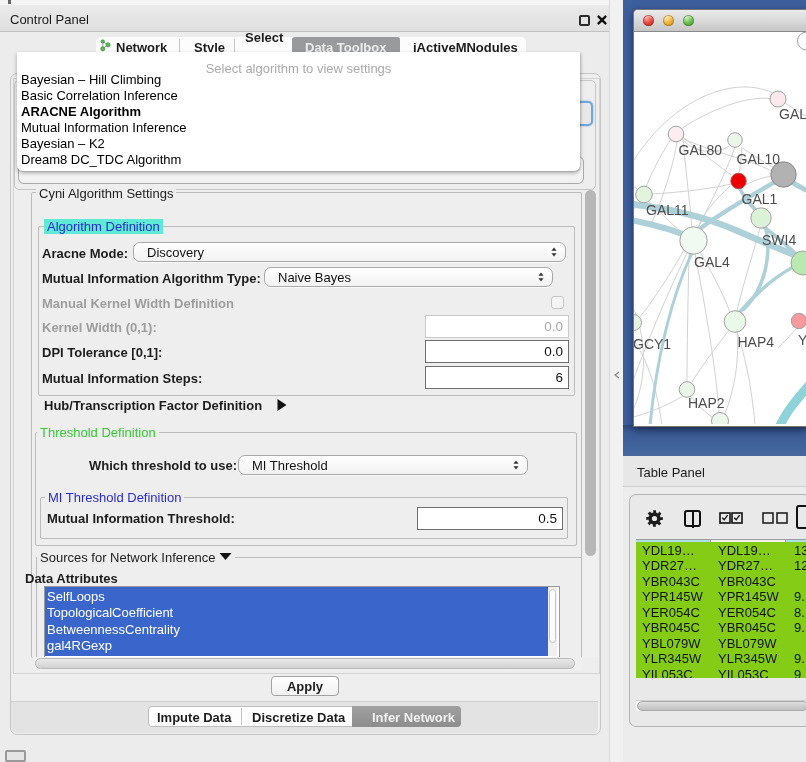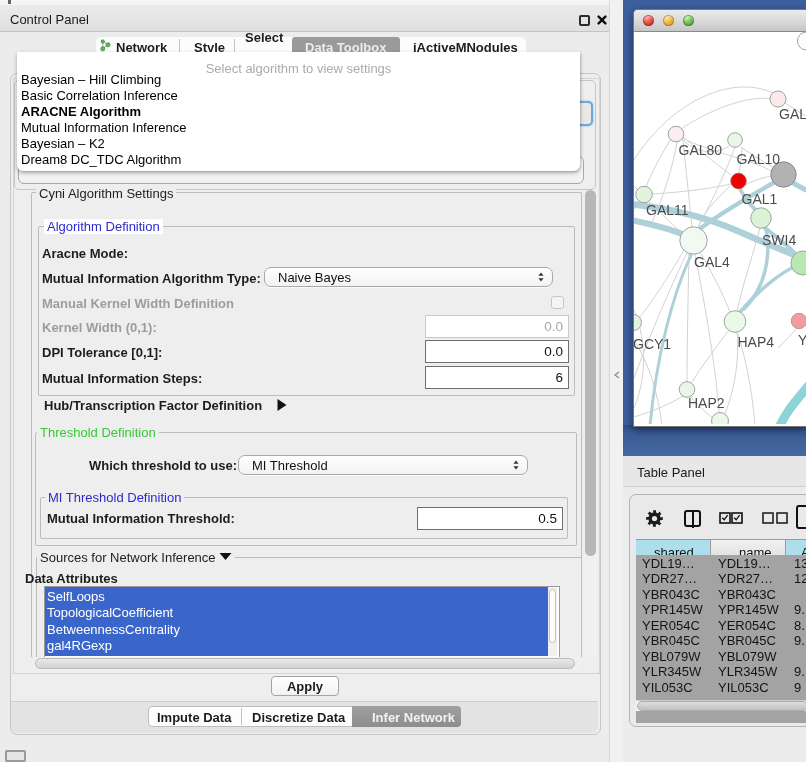--- a/index.html
+++ b/index.html
@@ -40,23 +40,30 @@
 <div class="ab" style="left:13px;top:78px;width:585px;height:594px;border:1px solid #d4d4d4;background:#eeeeee"></div>
 
 <div class="ab" style="left:14px;top:80px;width:580px;height:108px;border:1px solid #c6c6c6;border-radius:5px"></div>
 <div class="ab" style="left:576px;top:101px;width:13px;height:21px;background:#e8e8e8;border:2px solid #6fa7d8;border-radius:5px;box-shadow:0 0 2px #7fb2de"></div>
 <div class="ab" style="left:18px;top:156px;width:564px;height:26px;background:linear-gradient(#fdfdfd,#f0f0f0);border:1px solid #a9a9a9;border-radius:6px"></div>
 
 <div class="ab grp" style="left:31px;top:192px;width:549px;height:465px;border-bottom:none"></div>
 <div class="ab gt r13" style="left:36px;top:186px;background:#eee;color:#222">Cyni Algorithm Settings</div>
 
 <div class="ab grp" style="left:38px;top:226px;width:535px;height:168px"></div>
-<div class="ab gt" style="left:44px;top:219px;background:#ffffff;color:#2a2ad0">Algorithm Definition</div>
+<div class="ab gt" style="left:44px;top:219px;background:#5eead4;color:#2a2ad0">Algorithm Definition</div>
 
 <div class="ab b13" style="left:42px;top:246px">Aracne Mode:</div>
+<div class="combo" style="left:133px;top:242px;width:431px;height:18px">
+      <span class="tx">Discovery</span>
+<svg class="spin" viewBox="0 0 8 12">
+        <path d="M4 0 L7.4 4.4 H0.6 Z" fill="#333"></path>
+        <path d="M4 12 L7.4 7.6 H0.6 Z" fill="#333"></path>
+      </svg>
+    </div>
 
 <div class="ab b13" style="left:42px;top:271px">Mutual Information Algorithm Type:</div>
 <div class="combo" style="left:264px;top:267px;width:287px;height:18px">
       <span class="tx">Naive Bayes</span>
 <svg class="spin" viewBox="0 0 8 12">
         <path d="M4 0 L7.4 4.4 H0.6 Z" fill="#333"></path>
         <path d="M4 12 L7.4 7.6 H0.6 Z" fill="#333"></path>
       </svg>
     </div>
 
@@ -273,21 +280,21 @@
 <div class="ab" style="left:636px;top:539px;width:170px;height:24px;border-top:1px solid #9c9c9c;border-bottom:1px solid #9c9c9c;box-sizing:border-box"></div>
 <div class="ab" style="left:636px;top:540px;width:74px;height:22px;background:#aeddec"></div>
 <div class="ab" style="left:710px;top:540px;width:75px;height:22px;background:linear-gradient(#f1f1f1,#dcdcdc)"></div>
 <div class="ab" style="left:785px;top:540px;width:21px;height:22px;background:#aeddec"></div>
 <div class="ab" style="left:710px;top:540px;width:1px;height:22px;background:#9c9c9c"></div>
 <div class="ab" style="left:785px;top:540px;width:1px;height:22px;background:#9c9c9c"></div>
 <div class="ab r13" style="left:654px;top:545px">shared…</div>
 <div class="ab r13" style="left:739px;top:545px">name</div>
 <div class="ab r13" style="left:801px;top:545px">A</div>
 
-<div class="ab" style="left:636px;top:555px;width:170px;height:168px;background:#a3a3a3;overflow:hidden">
+<div class="ab" style="left:636px;top:542px;width:170px;height:136px;background:#84cc16;overflow:hidden">
   <div style="position:absolute;left:6px;top:1px;font:13px 'Liberation Sans',sans-serif;color:#141414;line-height:15.45px">YDL19…<br>YDR27…<br>YBR043C<br>YPR145W<br>YER054C<br>YBR045C<br>YBL079W<br>YLR345W<br>YIL053C</div>
   <div style="position:absolute;left:82px;top:1px;font:13px 'Liberation Sans',sans-serif;color:#141414;line-height:15.45px">YDL19…<br>YDR27…<br>YBR043C<br>YPR145W<br>YER054C<br>YBR045C<br>YBL079W<br>YLR345W<br>YIL053C</div>
   <div style="position:absolute;left:158px;top:1px;font:13px 'Liberation Sans',sans-serif;color:#141414;line-height:15.45px">13<br>12<br><br>9.<br>8.<br>9.<br><br>9.<br>9</div>
 </div>
 
 <div class="ab" style="left:636px;top:700px;width:170px;height:10px;background:#f5f5f5;border-top:1px solid #cfcfcf"></div>
 <div class="ab" style="left:637px;top:701px;width:169px;height:8px;background:linear-gradient(#dedede,#c0c0c0);border:1px solid #ababab;border-radius:5px"></div>
 
 </div>
 

